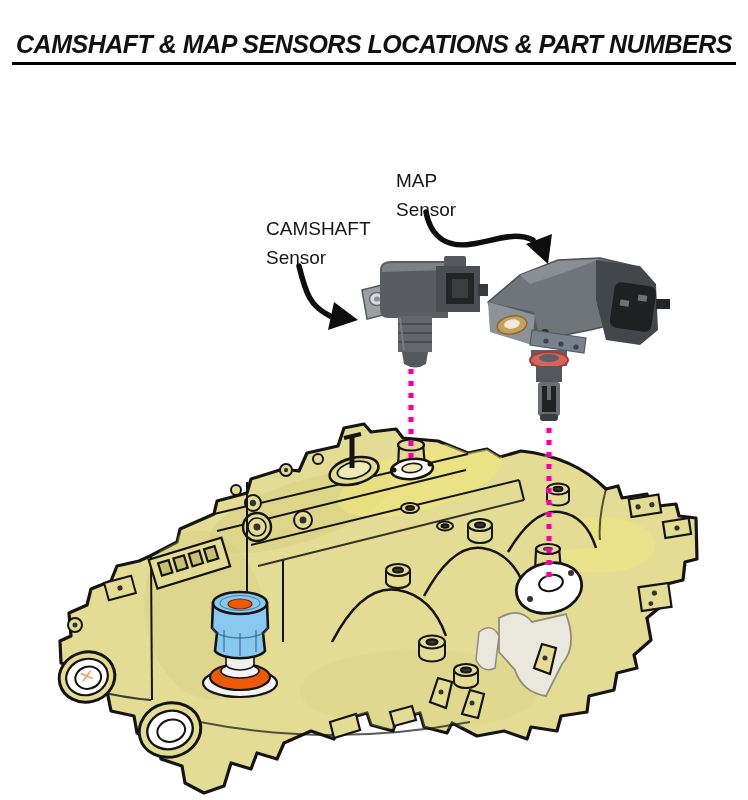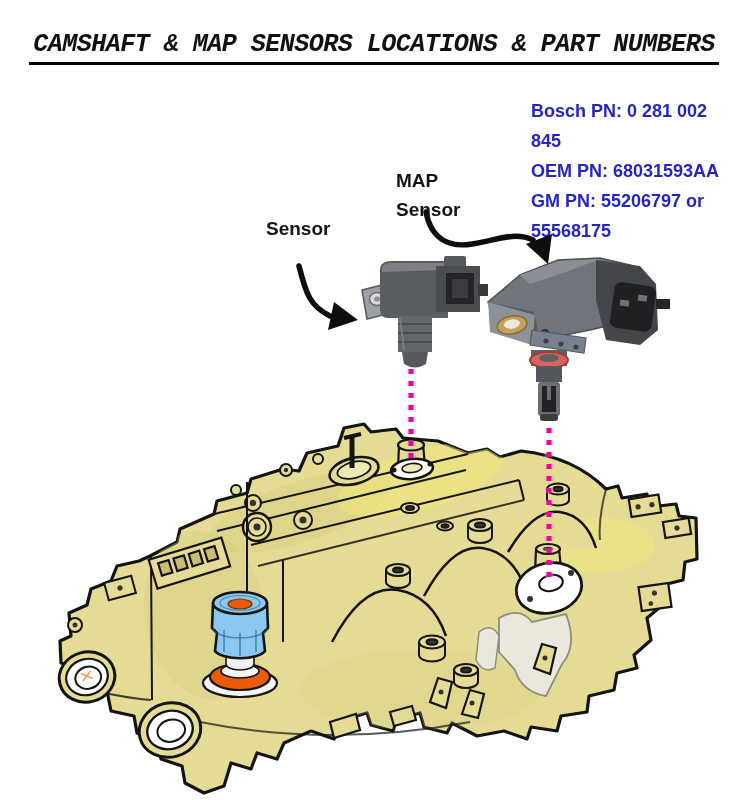--- a/index.html
+++ b/index.html
@@ -1,58 +1,53 @@
 <!DOCTYPE html>
 <html style="--part-number-text: #2325C8; --pointer-magenta: #F4009C; --pointer-magenta-halo: #FF9AD5; --engine-fill: #E4DC95; --engine-shade: #D5CB7C; --engine-bright: #F0E878; --engine-line: #141414; --highlight-blue: #8AC9EF; --highlight-orange: #EA5A07; --sensor-gray: #63676C;"><head>
 <meta charset="utf-8">
 <style>
   html,body{margin:0;padding:0;background:#fff;}
   .stage{
     position:relative;width:748px;height:800px;background:#ffffff;overflow:hidden;
     font-family:"Liberation Sans", sans-serif;
   }
-  .title-wrap{position:absolute;top:30px;left:0;width:748px;text-align:center;font-family:Liberation Mono, monospace;}
+  .title-wrap{position:absolute;top:30px;left:0;width:748px;text-align:center;}
   .page-title{
     display:inline-block;margin:0;font-size:25px;font-style:italic;font-weight:700;
     letter-spacing:-0.5px;color:#111;border-bottom:3.5px solid #000;padding:0 4px 3px 4px;
     white-space:nowrap;
   }
   .pn-block{position:absolute;font-weight:700;font-size:18px;line-height:30px;color:var(--part-number-text);}
   .pn-right{left:531px;top:96px;width:210px;}
   .pn-left{left:86px;top:212px;width:260px;}
-  .sensor-label{position:absolute;font-weight:700;font-size:19px;line-height:29px;color:#151515;}
+  .sensor-label{position:absolute;font-weight:400;font-size:19px;line-height:29px;color:#151515;}
   .map-label{left:396px;top:166px;}
   .cam-label{left:266px;top:214px;}
   .diagram-svg{position:absolute;left:0;top:0;width:748px;height:800px;}
 </style>
 </head>
 <body>
 
 <div class="stage">
 
   <div class="title-wrap">
     <h1 class="page-title">CAMSHAFT &amp; MAP SENSORS LOCATIONS &amp; PART NUMBERS</h1>
   </div>
 
-  <div class="pn-block pn-right">
-    <div>Bosch PN: 0 281 002 845</div>
-    <div>OEM PN: 68031593AA</div>
-    <div>GM PN: 55206797 or</div>
-    <div>55568175</div>
-  </div>
 
   <div class="sensor-label map-label">
     <div>MAP</div>
     <div>Sensor</div>
   </div>
 
   <div class="pn-block pn-left">
   </div>
 
   <div class="sensor-label cam-label">
+    <div>CAMSHAFT</div>
     <div>Sensor</div>
   </div>
 
   <svg class="diagram-svg" viewBox="0 0 748 800">
     <defs>
       <clipPath id="engineClip">
         <path d="M150,556 L177,542 L180,529 L214,514 L217,501 L247,493 L251,479 L283,469 L299,471 L307,453 L338,446 L344,428 L364,424 L371,432 L396,429 L403,438 L438,441 L468,453 L487,449 L500,457 L521,451 C558,455 585,468 606,489 L618,486 L622,498 L647,494 L650,507 L676,504 L679,516 L696,518 L697,559 L685,562 L683,580 L667,584 L665,603 L647,618 L651,640 L634,655 L637,668 L617,673 L614,690 L589,696 L587,712 L561,716 L557,731 L531,727 L527,739 L504,731 L477,736 L452,723 L447,733 L424,727 L420,713 L397,719 L393,731 L371,725 L367,713 L339,721 L334,739 L311,731 L284,743 L277,759 L257,753 L251,769 L231,763 L224,786 L204,793 L185,783 L182,766 L161,759 L157,741 L137,733 L134,716 L111,711 L107,691 L84,689 L79,669 L61,663 L60,641 L71,636 L69,613 L87,605 L91,589 L111,581 L117,566 L139,561 Z"></path>
       </clipPath>
     </defs>
 

